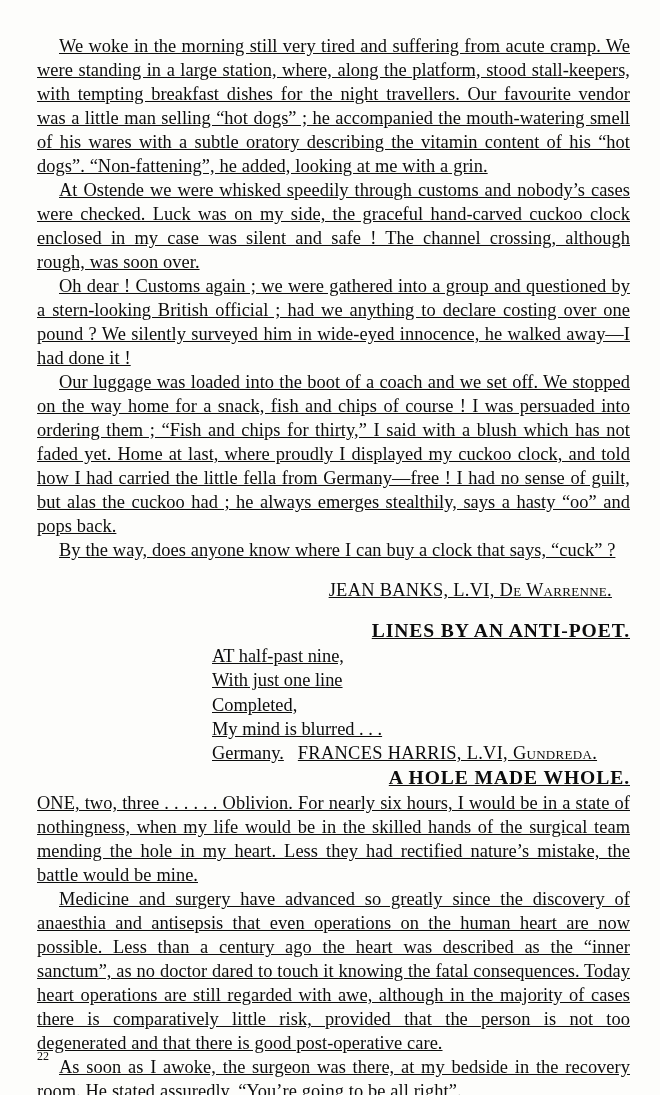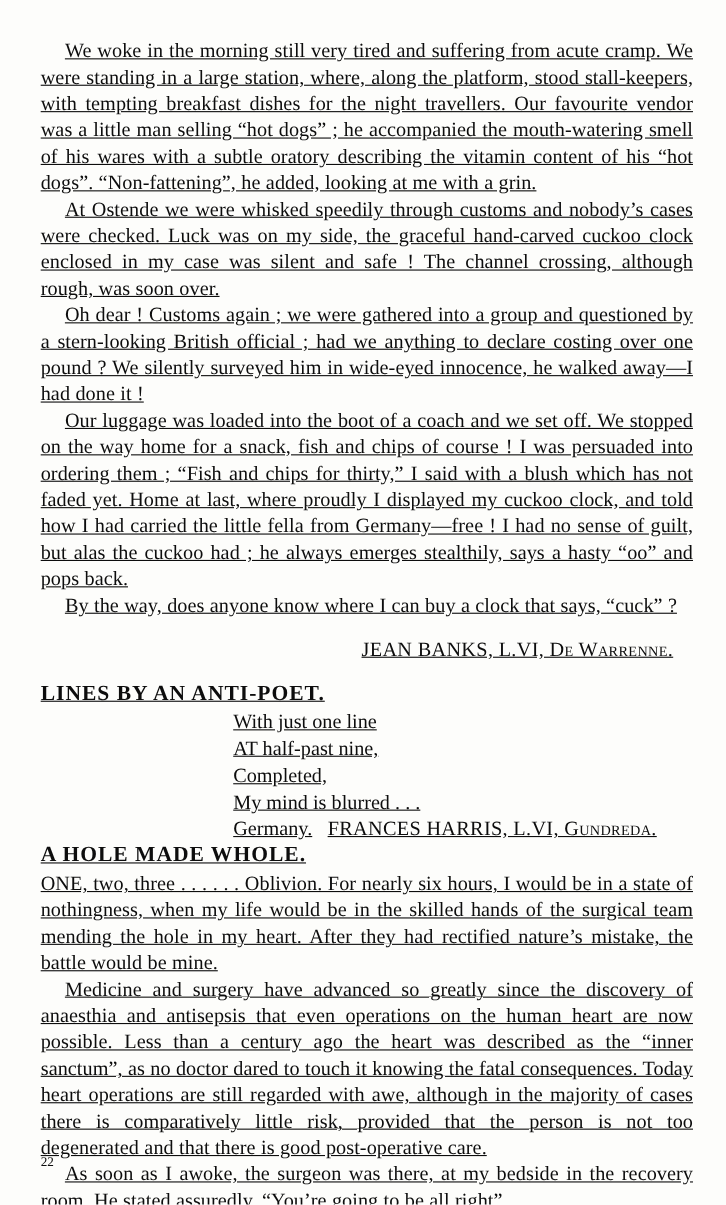--- a/index.html
+++ b/index.html
@@ -51,21 +51,21 @@
     margin: 16px;
     font-size: 18.4px;
     line-height: 24px;
     text-align: right;
     padding-right: 2px;
   }
   h2.section-heading {
     margin: 0;
     font-size: 19.6px;
     font-weight: bold;
-    text-align: left;
+    text-align: right;
     letter-spacing: 0.9px;
     line-height: 26px;
   }
   .heading-lines {
     margin-top: 10px;
   }
   .heading-hole {
     margin-top: 9px;
   }
   .poem {
@@ -109,33 +109,33 @@
 
     <p class="body-par">Our luggage was loaded into the boot of a coach and we set off. We stopped on the way home for a snack, fish and chips of course ! I was persuaded into ordering them ;   “Fish and chips for thirty,” I said with a blush which has not faded yet.   Home at last, where proudly I displayed my cuckoo clock, and told how I had carried the little fella from Germany—free !   I had no sense of guilt, but alas the cuckoo had ;  he always emerges stealthily, says a hasty “oo” and pops back.</p>
 
     <p class="body-par">By the way, does anyone know where I can buy a clock that says, “cuck” ?</p>
 
     <p class="byline-right smallcaps">JEAN BANKS, L.VI, De Warrenne.</p>
 
     <h2 class="section-heading heading-lines">LINES BY AN ANTI-POET.</h2>
 
     <ul class="poem">
+      <li>AT half-past nine,</li>
       <li>With just one line</li>
-      <li>AT half-past nine,</li>
       <li>Completed,</li>
       <li>My mind is blurred . . .</li>
     </ul>
 
     <div class="poem-last">
       <span>Germany.</span><span class="byline-inline smallcaps">FRANCES HARRIS, L.VI, Gundreda.</span>
     </div>
 
     <h2 class="section-heading heading-hole">A HOLE MADE WHOLE.</h2>
 
-    <p class="body-par no-indent">ONE, two, three . . . . . . Oblivion.   For nearly six hours, I would be in a state of nothingness, when my life would be in the skilled hands of the surgical team mending the hole in my heart.   After they had rectified nature’s mistake, the battle would be mine.</p>
+    <p class="body-par no-indent">ONE, two, three . . . . . . Oblivion.   For nearly six hours, I would be in a state of nothingness, when my life would be in the skilled hands of the surgical team mending the hole in my heart.   Less they had rectified nature’s mistake, the battle would be mine.</p>
 
     <p class="body-par">Medicine and surgery have advanced so greatly since the discovery of anaesthia and antisepsis that even operations on the human heart are now possible.   Less than a century ago the heart was described as the “inner sanctum”, as no doctor dared to touch it knowing the fatal consequences.   Today heart operations are still regarded with awe, although in the majority of cases there is comparatively little risk, provided that the person is not too degenerated and that there is good post-operative care.</p>
 
     <p class="body-par">As soon as I awoke, the surgeon was there, at my bedside in the recovery room.   He stated assuredly, “You’re going to be all right”.</p>
 
   </div>
 
   <div class="page-number">22</div>
 </div>
 

